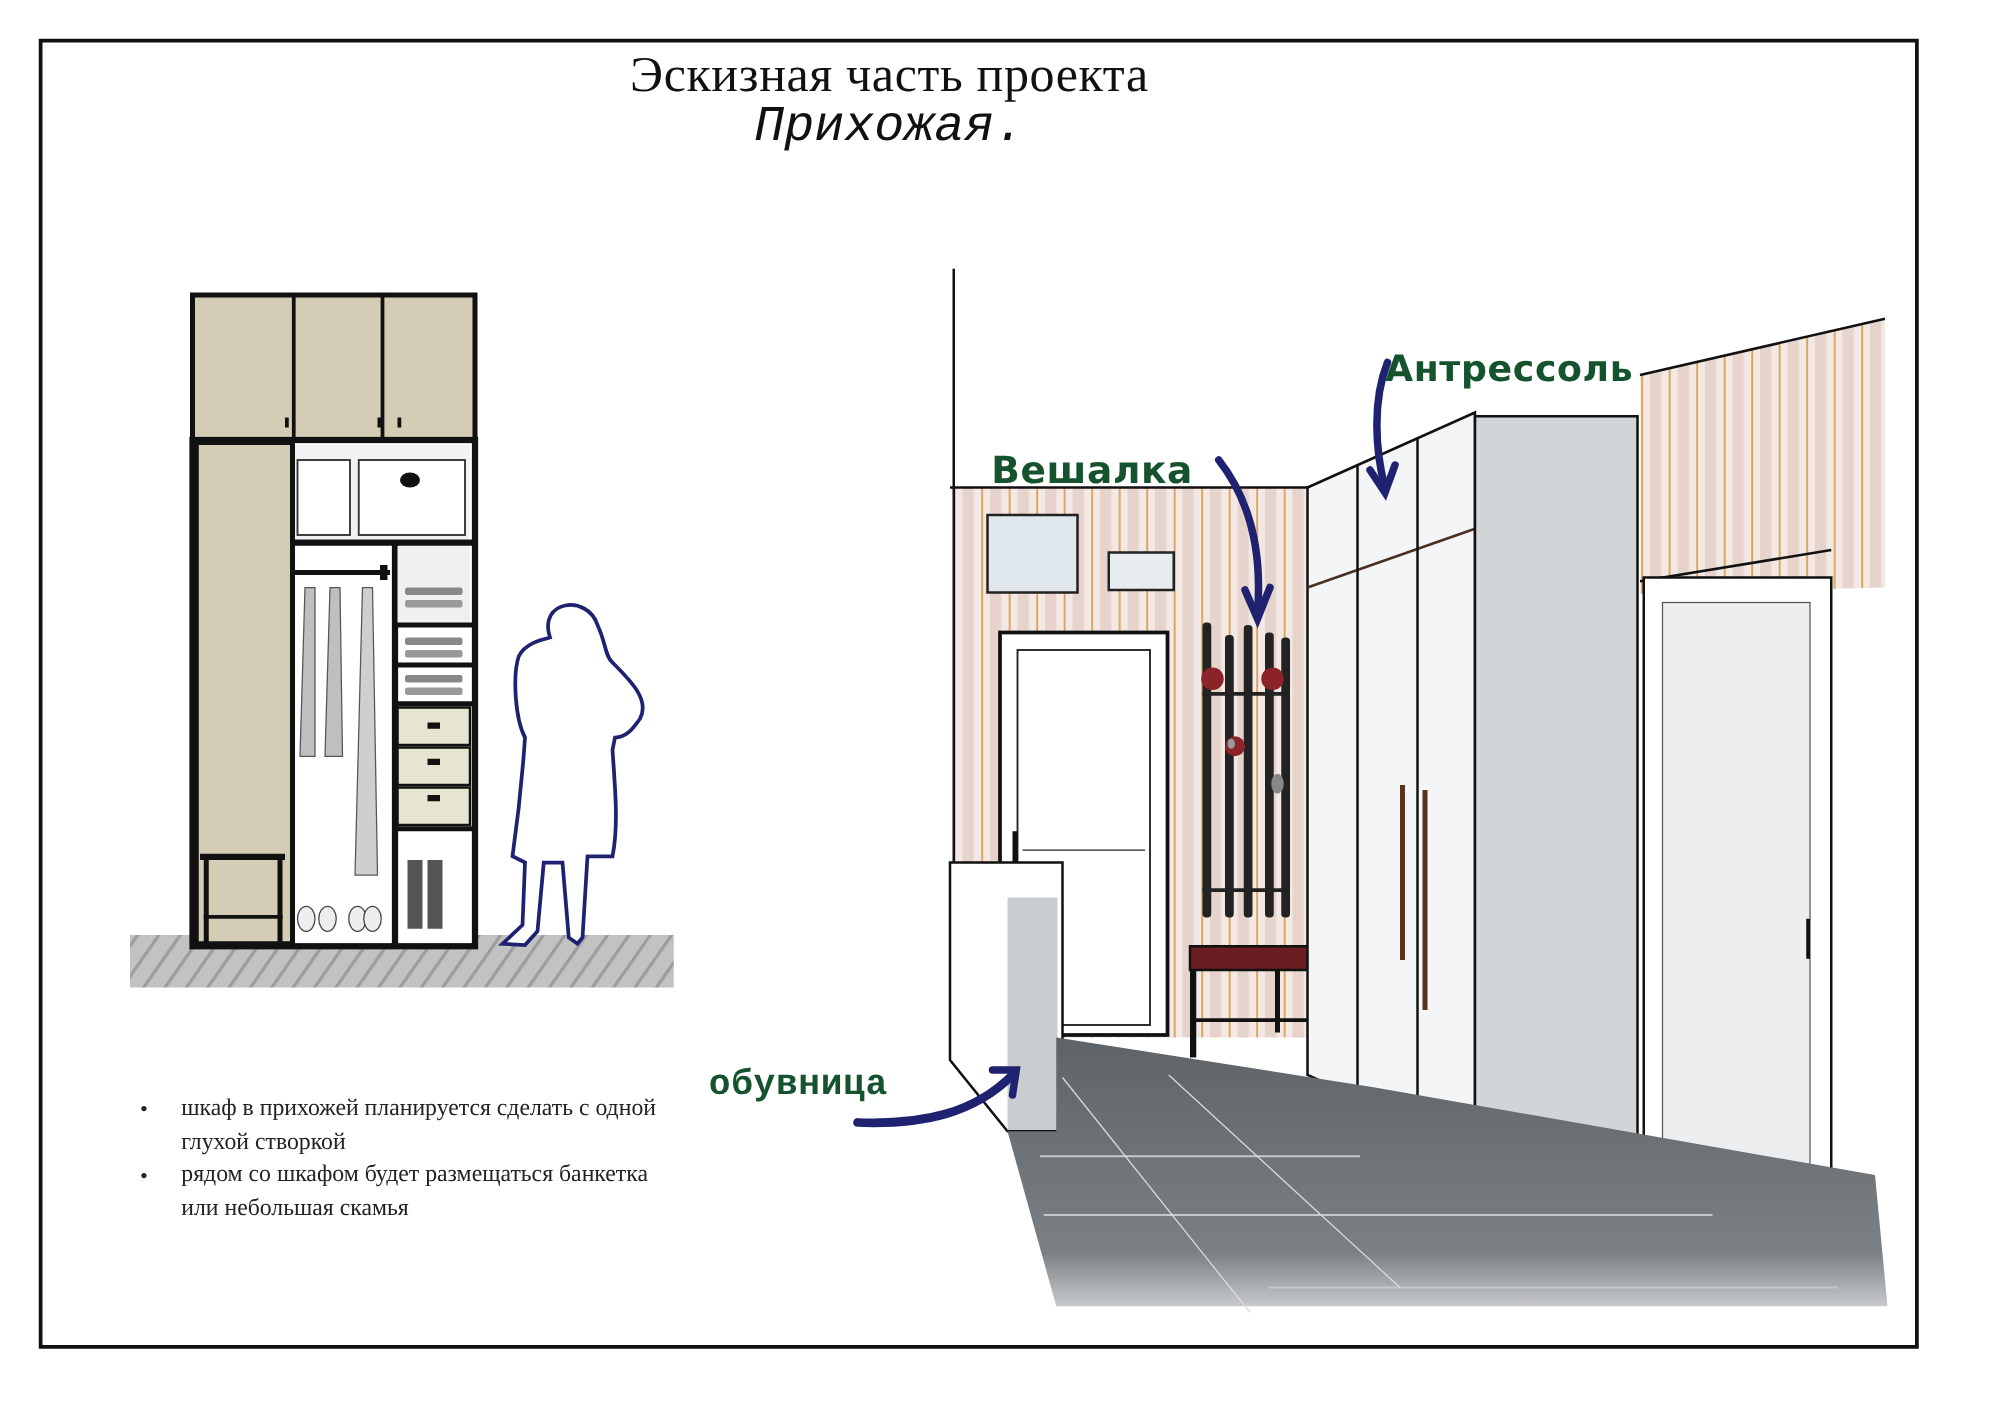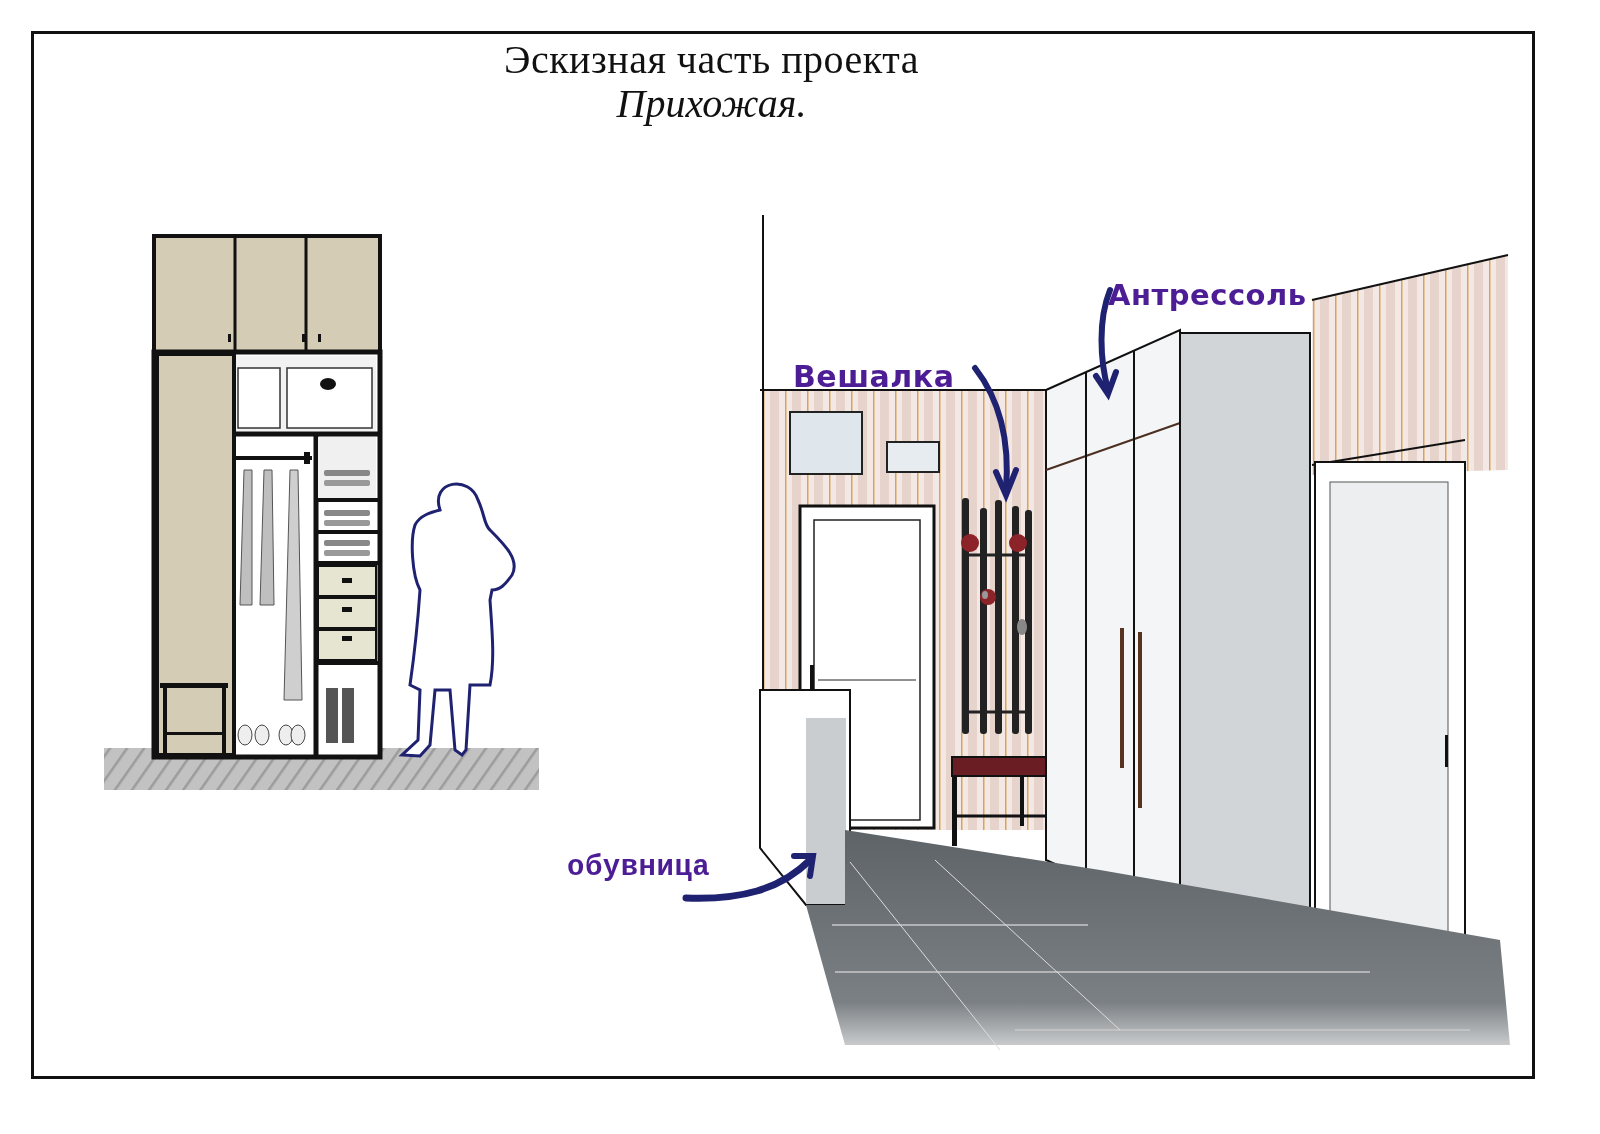--- a/index.html
+++ b/index.html
@@ -1,24 +1,24 @@
 <!DOCTYPE html>
 <html><head>
 <meta charset="utf-8">
 <style>
   html, body { margin:0; padding:0; background:#ffffff; }
   body { width:1600px; height:1134px; position:relative; overflow:hidden; font-family:"DejaVu Serif", serif; }
   .frame { position:absolute; left:31px; top:31px; width:1504px; height:1048px; border:3px solid #111; box-sizing:border-box; }
   .title { position:absolute; left:0; width:1423px; text-align:center; color:#111; font-family:"Liberation Serif", serif; }
   .title-main { top:36px; font-size:40px; letter-spacing:0.5px; }
-  .title-sub { top:80px; font-size:40px; font-style:italic; }
+  .title-sub { top:80px; font-size:40px; font-style:italic;font-family:Liberation Mono, monospace; }
   .notes { position:absolute; left:112px; top:874px; width:440px; font-family:"Liberation Serif", serif; font-size:19px; line-height:26.5px; color:#222; margin:0; padding:0; list-style:none; }
   .notes li { position:relative; padding-left:33px; }
   .notes li::before { content:"•"; position:absolute; left:0; top:0; font-size:18px; }
-  .label { position:absolute; font-family:"DejaVu Sans", sans-serif; font-weight:bold; color:#4c1d95; font-size:30px; letter-spacing:0.5px; }
+  .label { position:absolute; font-family:"DejaVu Sans", sans-serif; font-weight:bold; color:#14532d; font-size:30px; letter-spacing:0.5px; }
   .sketch { position:absolute; left:0; top:0; }
 </style>
 </head>
 <body>
 
 <div class="frame"></div>
 
 <div class="title title-main">Эскизная часть проекта</div>
 <div class="title title-sub">Прихожая.</div>
 
@@ -172,13 +172,15 @@
   <path d="M1096 376 L1108 394 L1116 372" fill="none" stroke="#1f2270" stroke-width="6" stroke-linecap="round"></path>
   <path d="M686 898 C740 900 780 890 810 860" fill="none" stroke="#1f2270" stroke-width="7" stroke-linecap="round"></path>
   <path d="M794 856 L813 856 L810 876" fill="none" stroke="#1f2270" stroke-width="6" stroke-linecap="round"></path>
 </svg>
 
 <div class="label" style="left:793px; top:327px;margin-top:32px;">Вешалка</div>
 <div class="label" style="left:1108px; top:278px; font-size:29px;">Антрессоль</div>
 <div class="label" style="left:567px; top:851px; font-size:29px;font-family:Liberation Mono, monospace;">обувница</div>
 
 <ul class="notes">
+  <li>шкаф в прихожей планируется сделать с одной глухой створкой</li>
+  <li>рядом со шкафом будет размещаться банкетка или небольшая скамья</li>
 </ul>
 
 </body></html>

